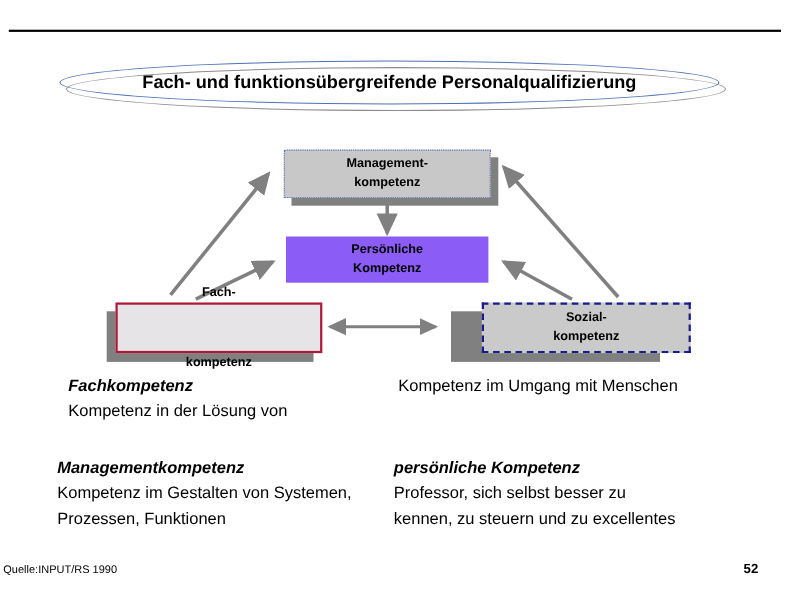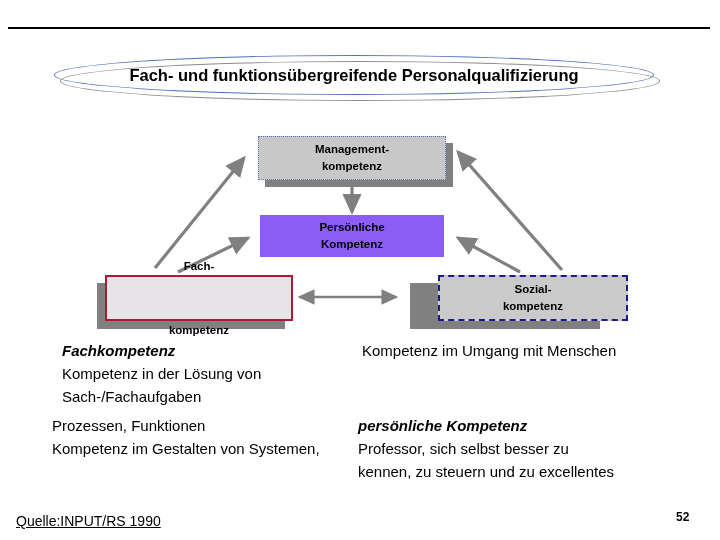--- a/index.html
+++ b/index.html
@@ -166,25 +166,24 @@
   .desc-body { display: block; }
 
   #desc-fach      { left: 62px;  top: 340px; width: 310px; }
   #desc-sozial    { left: 362px; top: 340px; width: 310px; }
   #desc-mgmt      { left: 52px;  top: 415px; width: 330px; }
   #desc-pers      { left: 358px; top: 415px; width: 320px; }
 
   
   #source-text {
     position: absolute;
-    left: 16px;
+    left: 3px;
     top: 513px;
-    font-size: 14px;
+    font-size: 10px;
     white-space: nowrap;
-    text-decoration: underline;
   }
   #page-number {
     position: absolute;
     left: 676px;
     top: 510px;
     font-size: 12px;
     font-weight: bold;
   }
 </style>
 </head>
@@ -242,30 +241,30 @@
 
 <div class="dshadow" id="shadow-sozial"></div>
 <div class="dbox" id="box-sozial">
   <span>Sozial-</span>
   <span>kompetenz</span>
 </div>
 
 <div class="desc-block" id="desc-fach">
   <span class="desc-title">Fachkompetenz</span>
   <span class="desc-body">Kompetenz in der Lösung von</span>
-  <span class="desc-body">Sach-/Fachaufgaben</span>
 </div>
 
 <div class="desc-block" id="desc-sozial">
   <span class="desc-body">Kompetenz im Umgang mit Menschen</span>
 </div>
 
 <div class="desc-block" id="desc-mgmt">
+  <span class="desc-title">Managementkompetenz</span>
+  <span class="desc-body">Kompetenz im Gestalten von Systemen,</span>
   <span class="desc-body">Prozessen, Funktionen</span>
-  <span class="desc-body">Kompetenz im Gestalten von Systemen,</span>
 </div>
 
 <div class="desc-block" id="desc-pers">
   <span class="desc-title">persönliche Kompetenz</span>
   <span class="desc-body">Professor, sich selbst besser zu</span>
   <span class="desc-body">kennen, zu steuern und zu excellentes</span>
 </div>
 
 <div id="source-text">Quelle:INPUT/RS 1990</div>
 <div id="page-number">52</div>

